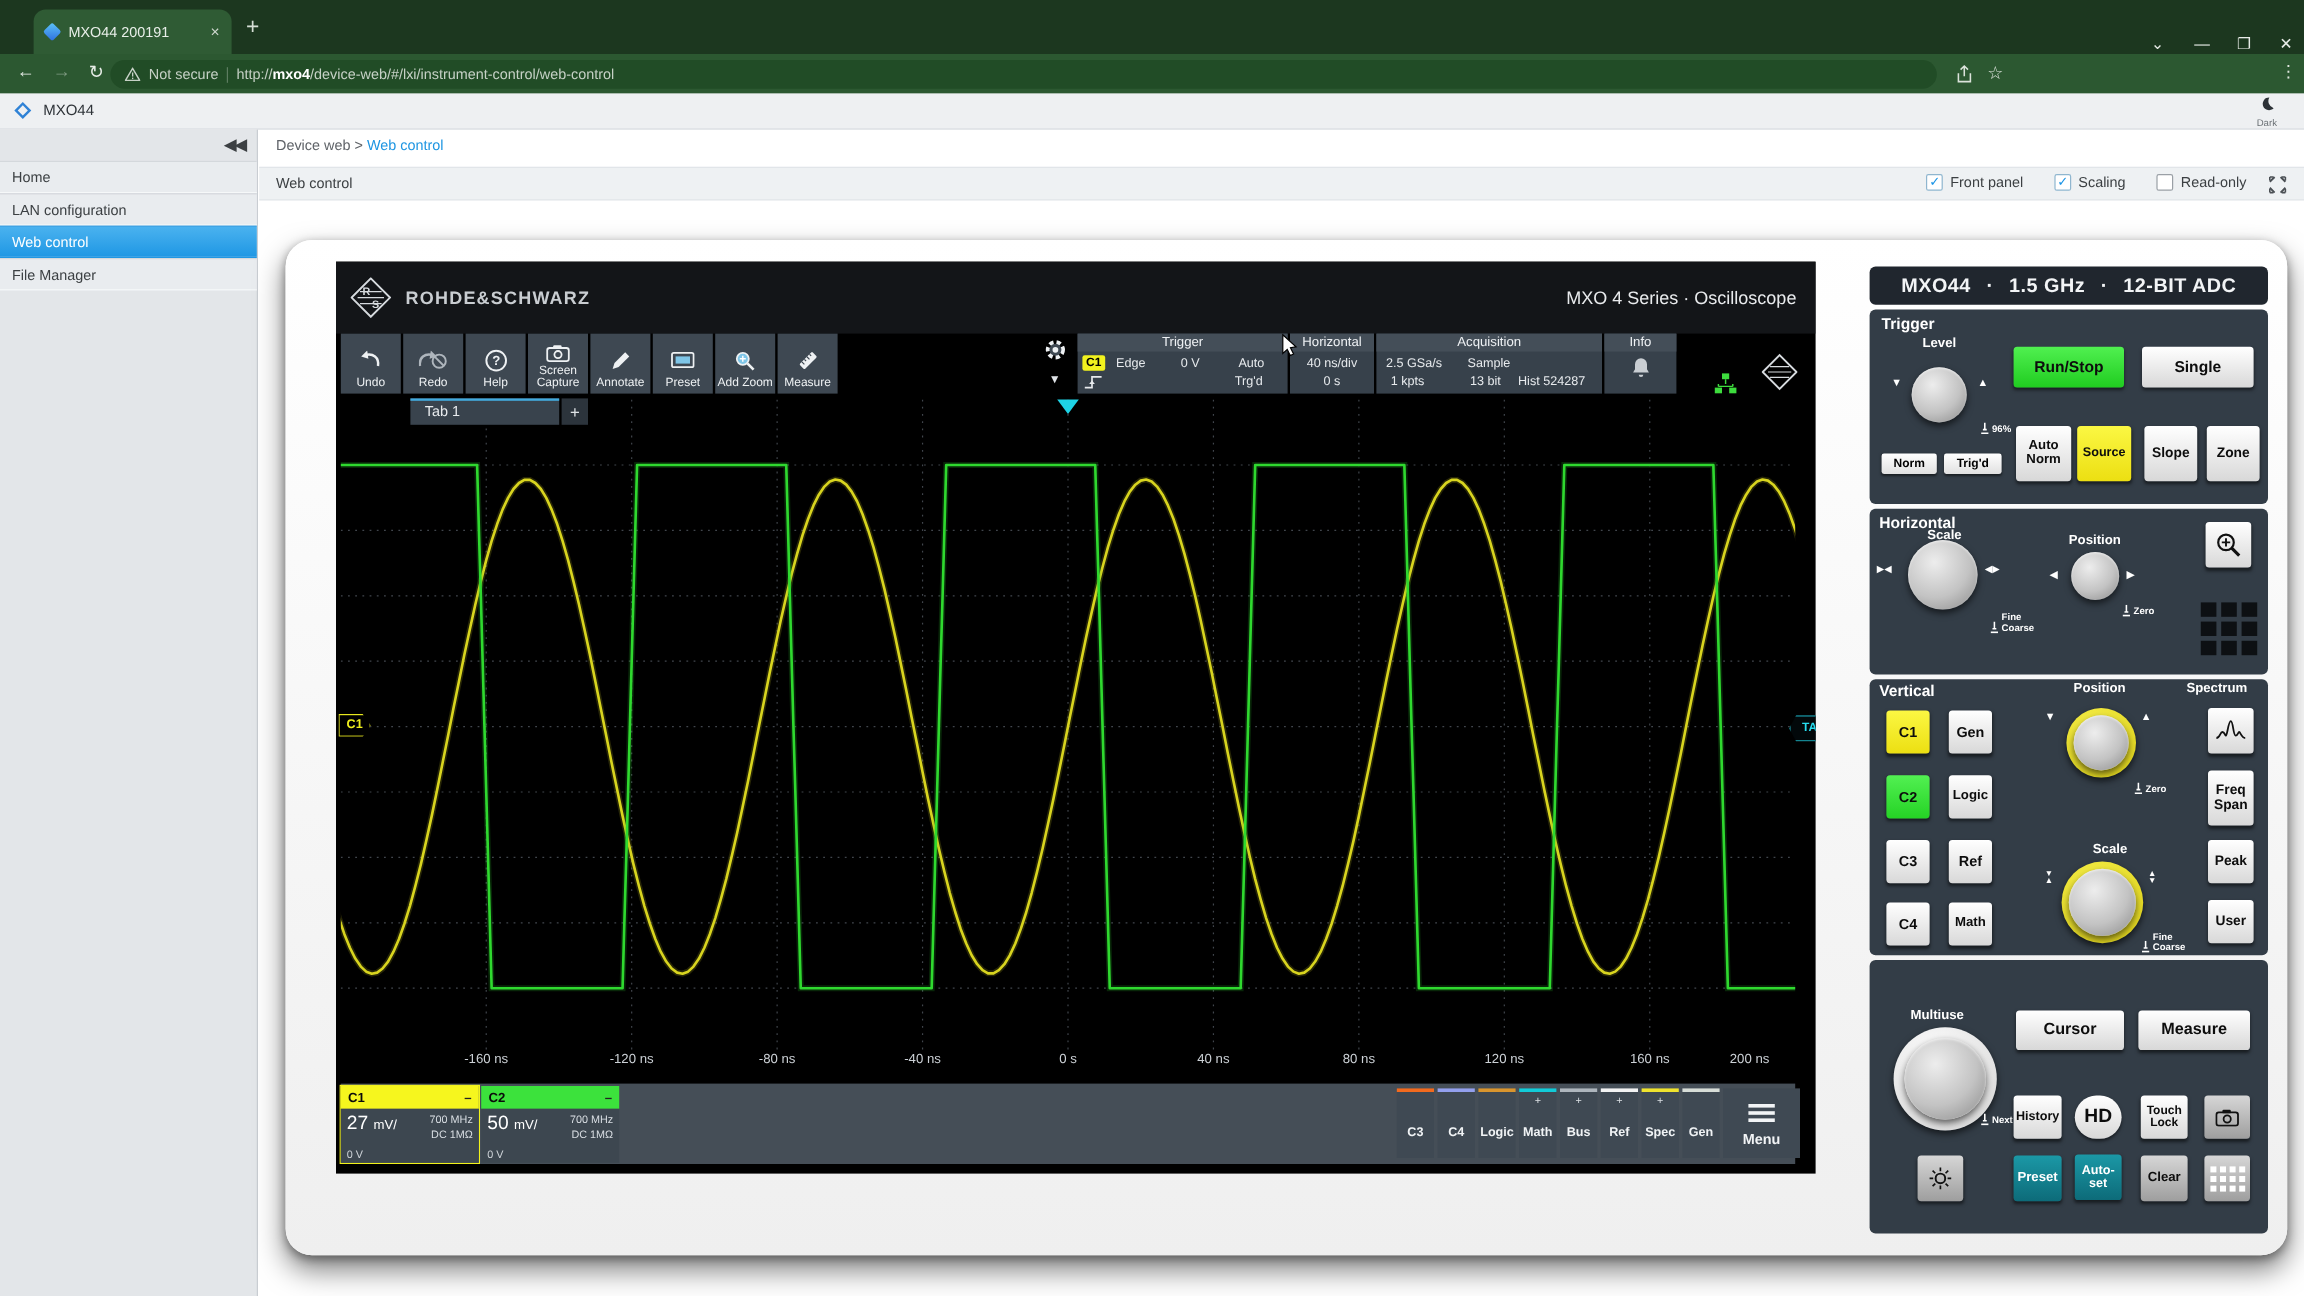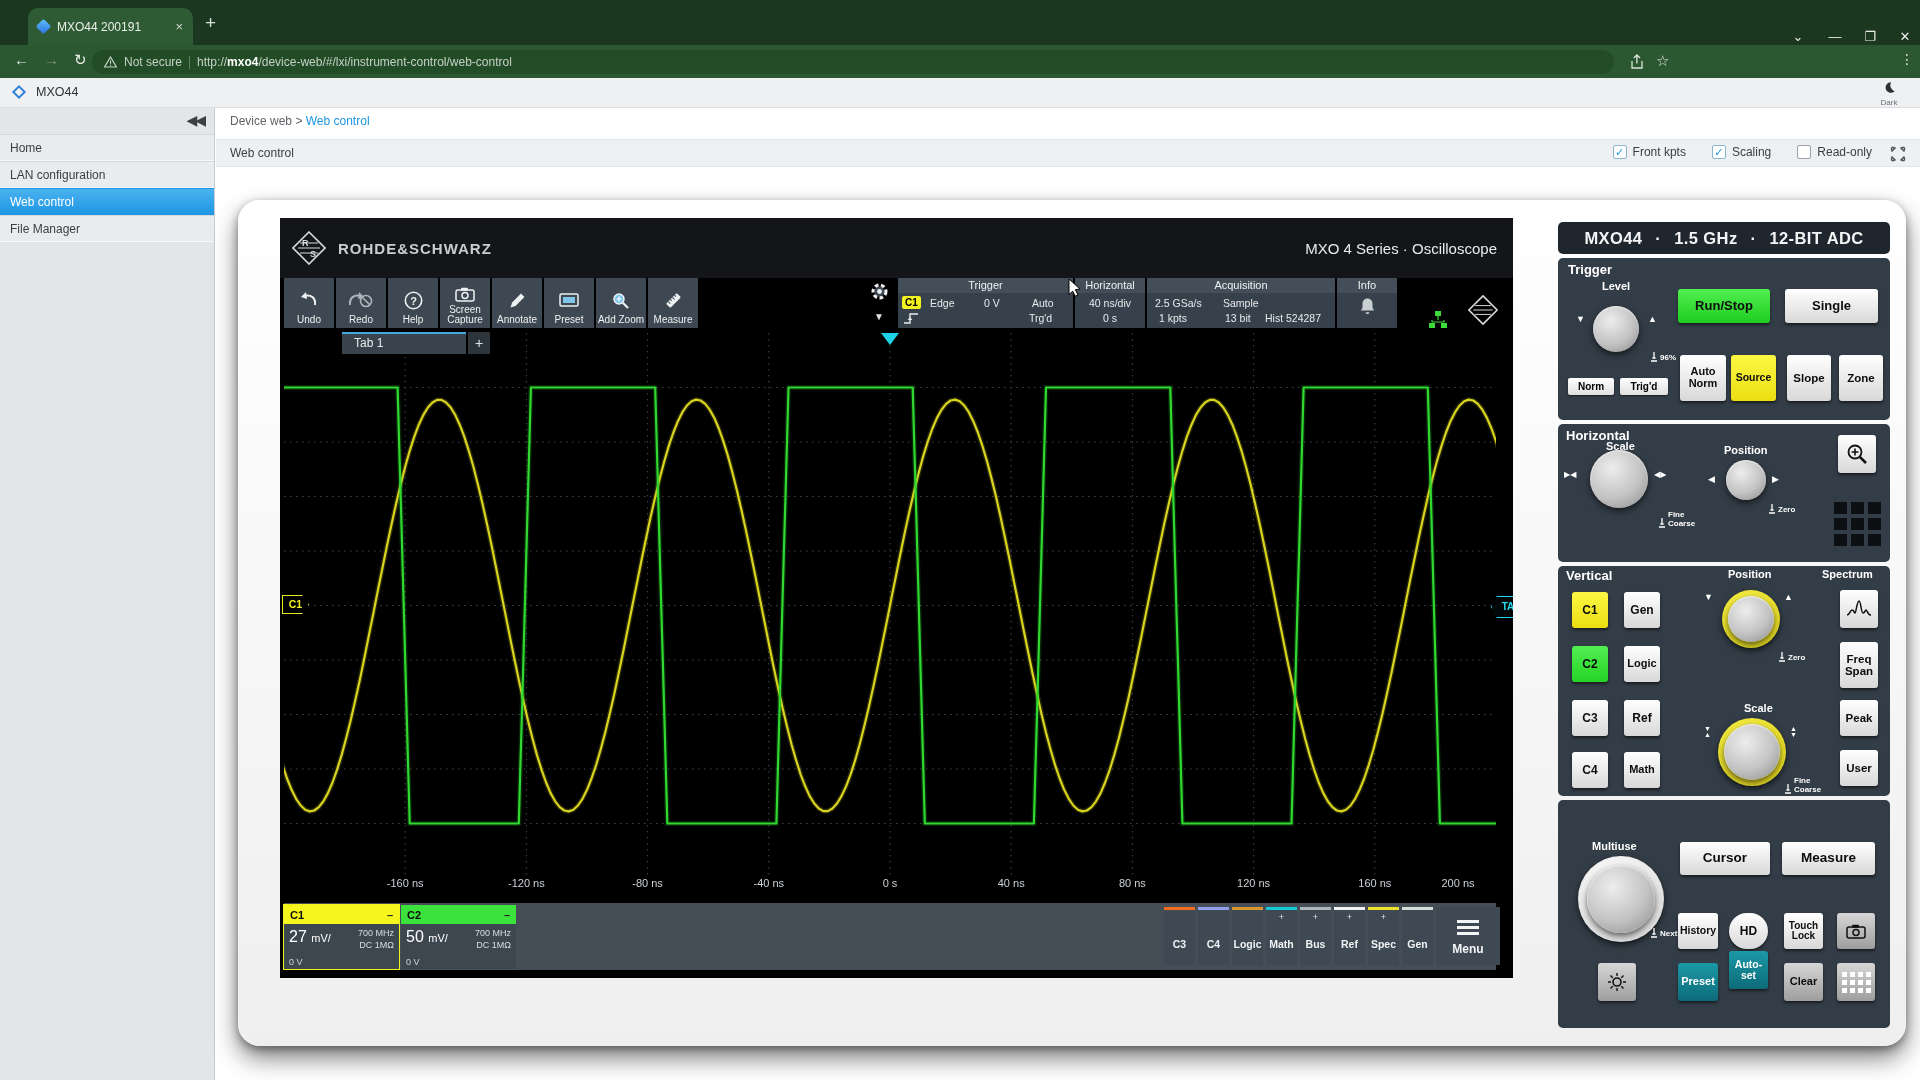--- a/index.html
+++ b/index.html
@@ -187,21 +187,21 @@
   <div class="crumbs">
     <span>Device web</span>
     <span>&gt;</span>
     <span class="link">Web control</span>
   </div>
   <div class="sectionbar">
     <span class="name">Web control</span>
     <div class="opts">
       <label class="opt">
         <span class="cb on">✓</span>
-        <span>Front kpts</span>
+        <span>Front panel</span>
       </label>
       <label class="opt">
         <span class="cb on">✓</span>
         <span>Scaling</span>
       </label>
       <label class="opt">
         <span class="cb">✓</span>
         <span>Read-only</span>
       </label>
     </div>
@@ -613,39 +613,39 @@
       </div>
     <span class="note" style="left:92px;top:128px;">
         <svg width="8" height="10" viewBox="0 0 8 10">
           <path d="M4 0v6M1 9h6M2.4 6h3.2" stroke="#fff" stroke-width="1.3"></path>
         </svg>
         <span>Next</span>
       </span>
     <div class="btn white" style="left:122px;top:42px;width:90px;height:33px;font-size:13.5px;">Cursor</div>
     <div class="btn white" style="left:224px;top:42px;width:93px;height:33px;font-size:13.5px;">Measure</div>
     <div class="btn white" style="left:120px;top:113px;width:40px;height:36px;font-size:10.5px;">History</div>
-    <div class="btn white" style="left:171px;top:113px;width:39px;height:36px;font-size:12px;border-radius:18px;">HD</div>
+    <div class="btn white" style="left:171px;top:113px;width:39px;height:36px;font-size:16px;border-radius:18px;">HD</div>
     <div class="btn white" style="left:226px;top:113px;width:39px;height:36px;font-size:10px;">Touch Lock</div>
     <div class="btn gray" style="left:279px;top:113px;width:38px;height:36px;">
       <svg width="20" height="15" viewBox="0 0 20 15">
           <rect x="1" y="3" width="18" height="11" rx="2" fill="none" stroke="#111" stroke-width="1.5"></rect>
           <rect x="6" y="0.8" width="7" height="3" rx="1" fill="#111"></rect>
           <circle cx="10" cy="8.5" r="3" fill="none" stroke="#111" stroke-width="1.5"></circle>
         </svg>
     </div>
     <div class="btn gray" style="left:40px;top:163px;width:38px;height:38px;">
       <svg width="20" height="20" viewBox="0 0 20 20">
           <circle cx="10" cy="10" r="4" fill="none" stroke="#111" stroke-width="1.6"></circle>
           <g stroke="#111" stroke-width="1.4">
             <path d="M10 1v3M10 16v3M1 10h3M16 10h3M3.5 3.5l2.2 2.2M14.3 14.3l2.2 2.2M16.5 3.5l-2.2 2.2M5.7 14.3l-2.2 2.2"></path>
           </g>
         </svg>
     </div>
     <div class="btn teal" style="left:120px;top:163px;width:40px;height:38px;font-size:11px;">Preset</div>
-    <div class="btn teal" style="left:171px;top:151px;width:39px;height:38px;font-size:10.5px;">Auto-set</div>
+    <div class="btn teal" style="left:171px;top:162px;width:39px;height:38px;font-size:10.5px;">Auto-set</div>
     <div class="btn gray" style="left:226px;top:163px;width:39px;height:38px;font-size:11px;">Clear</div>
     <div class="btn gray" style="left:279px;top:163px;width:38px;height:38px;">
       <span class="kpw">
           <i></i>
           <i></i>
           <i></i>
           <i></i>
           <i></i>
           <i></i>
           <i></i>

